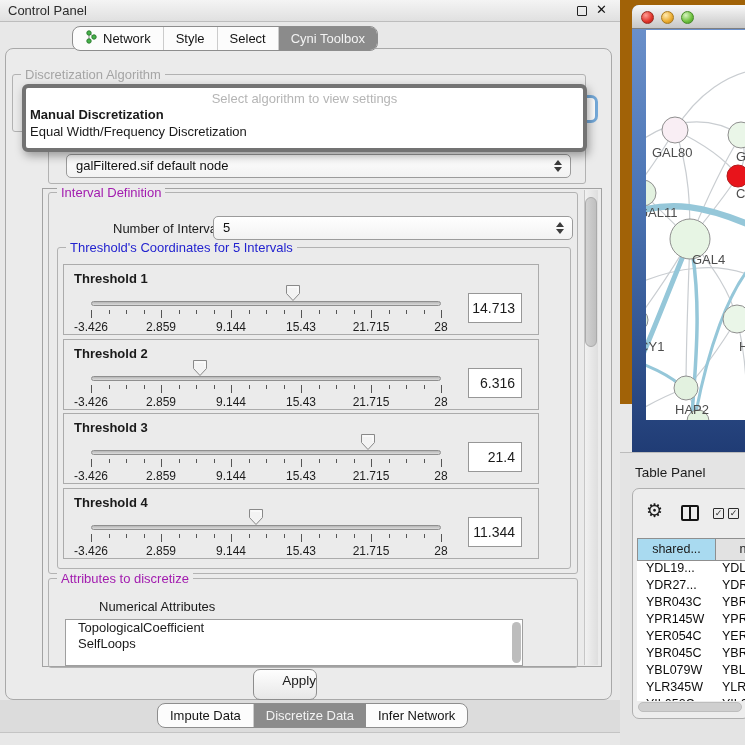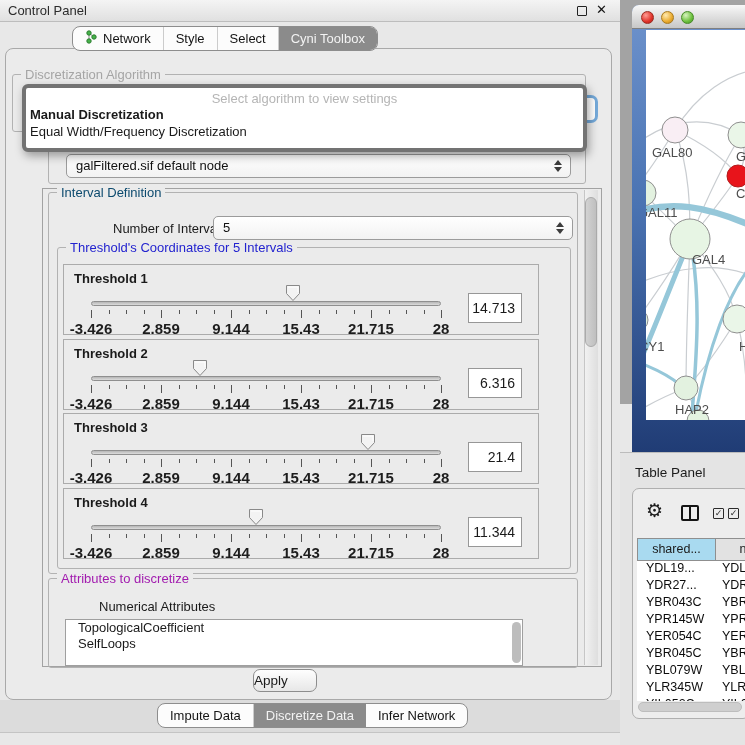--- a/index.html
+++ b/index.html
@@ -59,38 +59,38 @@
   
   .thr-panel{position:absolute;left:0;width:476px;height:71px;border:1px solid #ababab;background:#ebebeb;}
   .thr-label{position:absolute;left:10px;top:6px;font-size:13px;font-weight:bold;}
   .slider{position:absolute;left:27px;top:0;width:350px;height:71px;}
   .slider-track{position:absolute;left:0;top:36px;width:100%;height:5px;border:1px solid #8f8f8f;
                 border-radius:3px;background:linear-gradient(#b6b6b6,#dcdcdc);}
   .tick{position:absolute;top:0;width:1px;background:#555;}
   .tick.minor{height:4px;}
   .tick.major{height:8px;}
   .ticks{position:absolute;left:0;top:45px;width:100%;height:9px;}
-  .ticklabel{position:absolute;top:0;transform:translateX(-50%);font-size:15px;font-weight:bold;color:#1d1d1d;white-space:nowrap;}
+  .ticklabel{position:absolute;top:0;transform:translateX(-50%);font-size:12px;font-weight:normal;color:#1d1d1d;white-space:nowrap;}
   .ticklabels{position:absolute;left:0;top:55px;width:100%;height:12px;}
   .thumb{position:absolute;top:19px;transform:translateX(-50%);width:16px;height:18px;}
   .valuebox{position:absolute;left:404px;top:28px;width:54px;height:30px;background:#fff;border:1px solid #979797;
             font-size:14px;text-align:right;line-height:28px;padding-right:6px;}
 
   
   .listbox{position:absolute;left:16px;top:40px;width:458px;height:47px;background:#fff;
            border:1px solid #9f9f9f;overflow:hidden;}
   .attr-item{font-size:13px;line-height:16px;padding-left:12px;}
   .attr-item:first-child{padding-top:2px;}
   .list-sb{position:absolute;right:1px;top:2px;width:9px;height:41px;background:#bdbdbd;border-radius:5px;}
 
-  .apply-btn{left:253px;top:669px;width:64px;height:23px;background:linear-gradient(#fefefe,#e7e7e7);
-             border:1px solid #8d8d8d;border-radius:7px;font-size:13.5px;text-align:left;line-height:21px;}
-
-  
-  .right-region{left:620px;top:0;width:125px;height:404px;background:#a3a3a3;}
+  .apply-btn{left:253px;top:669px;width:64px;height:31px;background:linear-gradient(#fefefe,#e7e7e7);
+             border:1px solid #8d8d8d;border-radius:7px;font-size:13.5px;text-align:right;line-height:21px;}
+
+  
+  .right-region{left:620px;top:0;width:125px;height:404px;background:#a16207;}
   .mac-window{position:absolute;left:12px;top:5px;width:120px;height:447px;border-top-left-radius:7px;
               background:linear-gradient(180deg,#6e93cd 0%,#4a73b2 45%,#203c75 100%);}
   .mac-titlebar{position:absolute;left:0;top:0;width:100%;height:24px;border-top-left-radius:7px;
                 background:linear-gradient(#f8f8f8,#c7c7c7);border-bottom:1px solid #7f7f7f;}
   .light{position:absolute;top:6px;width:13px;height:13px;border-radius:50%;}
   .light.red{left:9px;background:radial-gradient(circle at 35% 30%,#ff9d94,#e0332a 60%,#a81d15);border:1px solid #9a2a20;}
   .light.yellow{left:29px;background:radial-gradient(circle at 35% 30%,#ffeab0,#eaab2f 60%,#bb7e17);border:1px solid #a87a1d;}
   .light.green{left:49px;background:radial-gradient(circle at 35% 30%,#d8f3c0,#6cc03c 60%,#45912a);border:1px solid #458a26;}
   .net-canvas{position:absolute;left:14px;top:25px;width:99px;height:390px;background:#fff;overflow:hidden;}
 
@@ -173,21 +173,21 @@
           <i class="dn"></i>
         </span>
     </div>
   </div>
 
   <div class="abs viewport"></div>
   <div class="abs vscroll-track"></div>
   <div class="abs vscroll-thumb"></div>
 
   <div class="abs fieldset" style="left:48px;top:192px;width:530px;height:382px;">
-    <span class="legend" style="color:#0c4a6e;">Interval Definition</span>
+    <span class="legend" style="color:#a21caf;">Interval Definition</span>
     <span class="abs bold" style="left:28px;top:28px;font-size:13px;">Number of Intervals</span>
     <div class="combo" style="left:164px;top:23px;width:360px;height:24px;">
       <span>5</span>
       <span class="spin">
           <i class="up"></i>
           <i class="dn"></i>
         </span>
     </div>
     <div class="fieldset" style="left:8px;top:54px;width:514px;height:322px;">
       <span class="legend" style="color:#2323cf;">Threshold's Coordinates for 5 Intervals</span>

